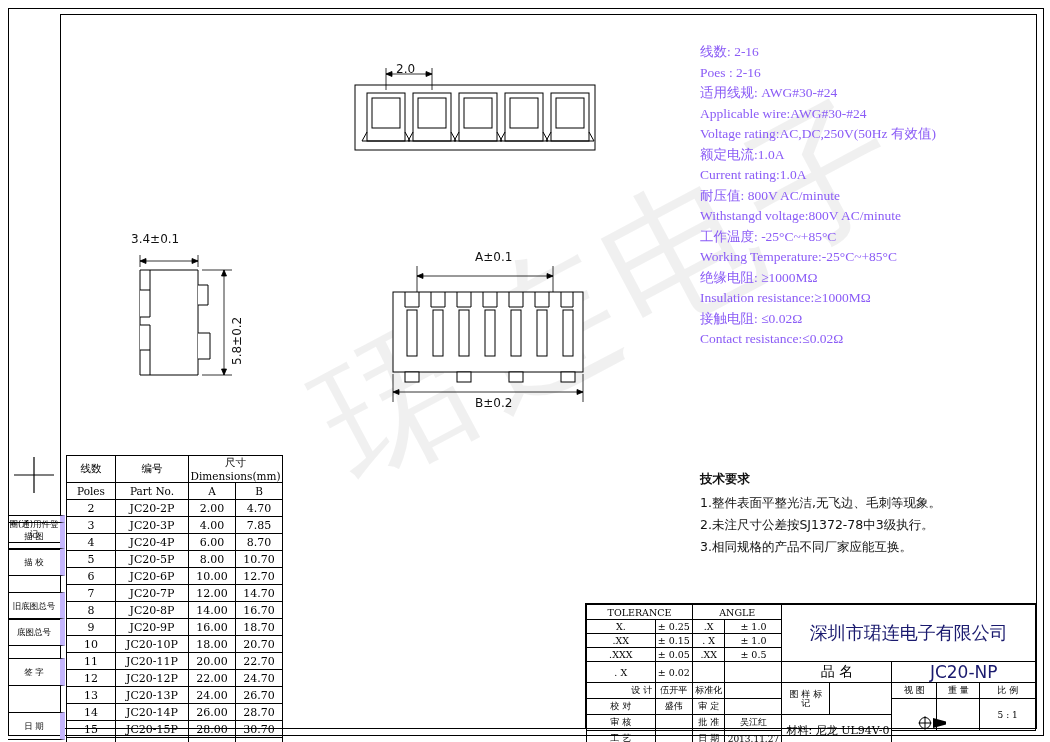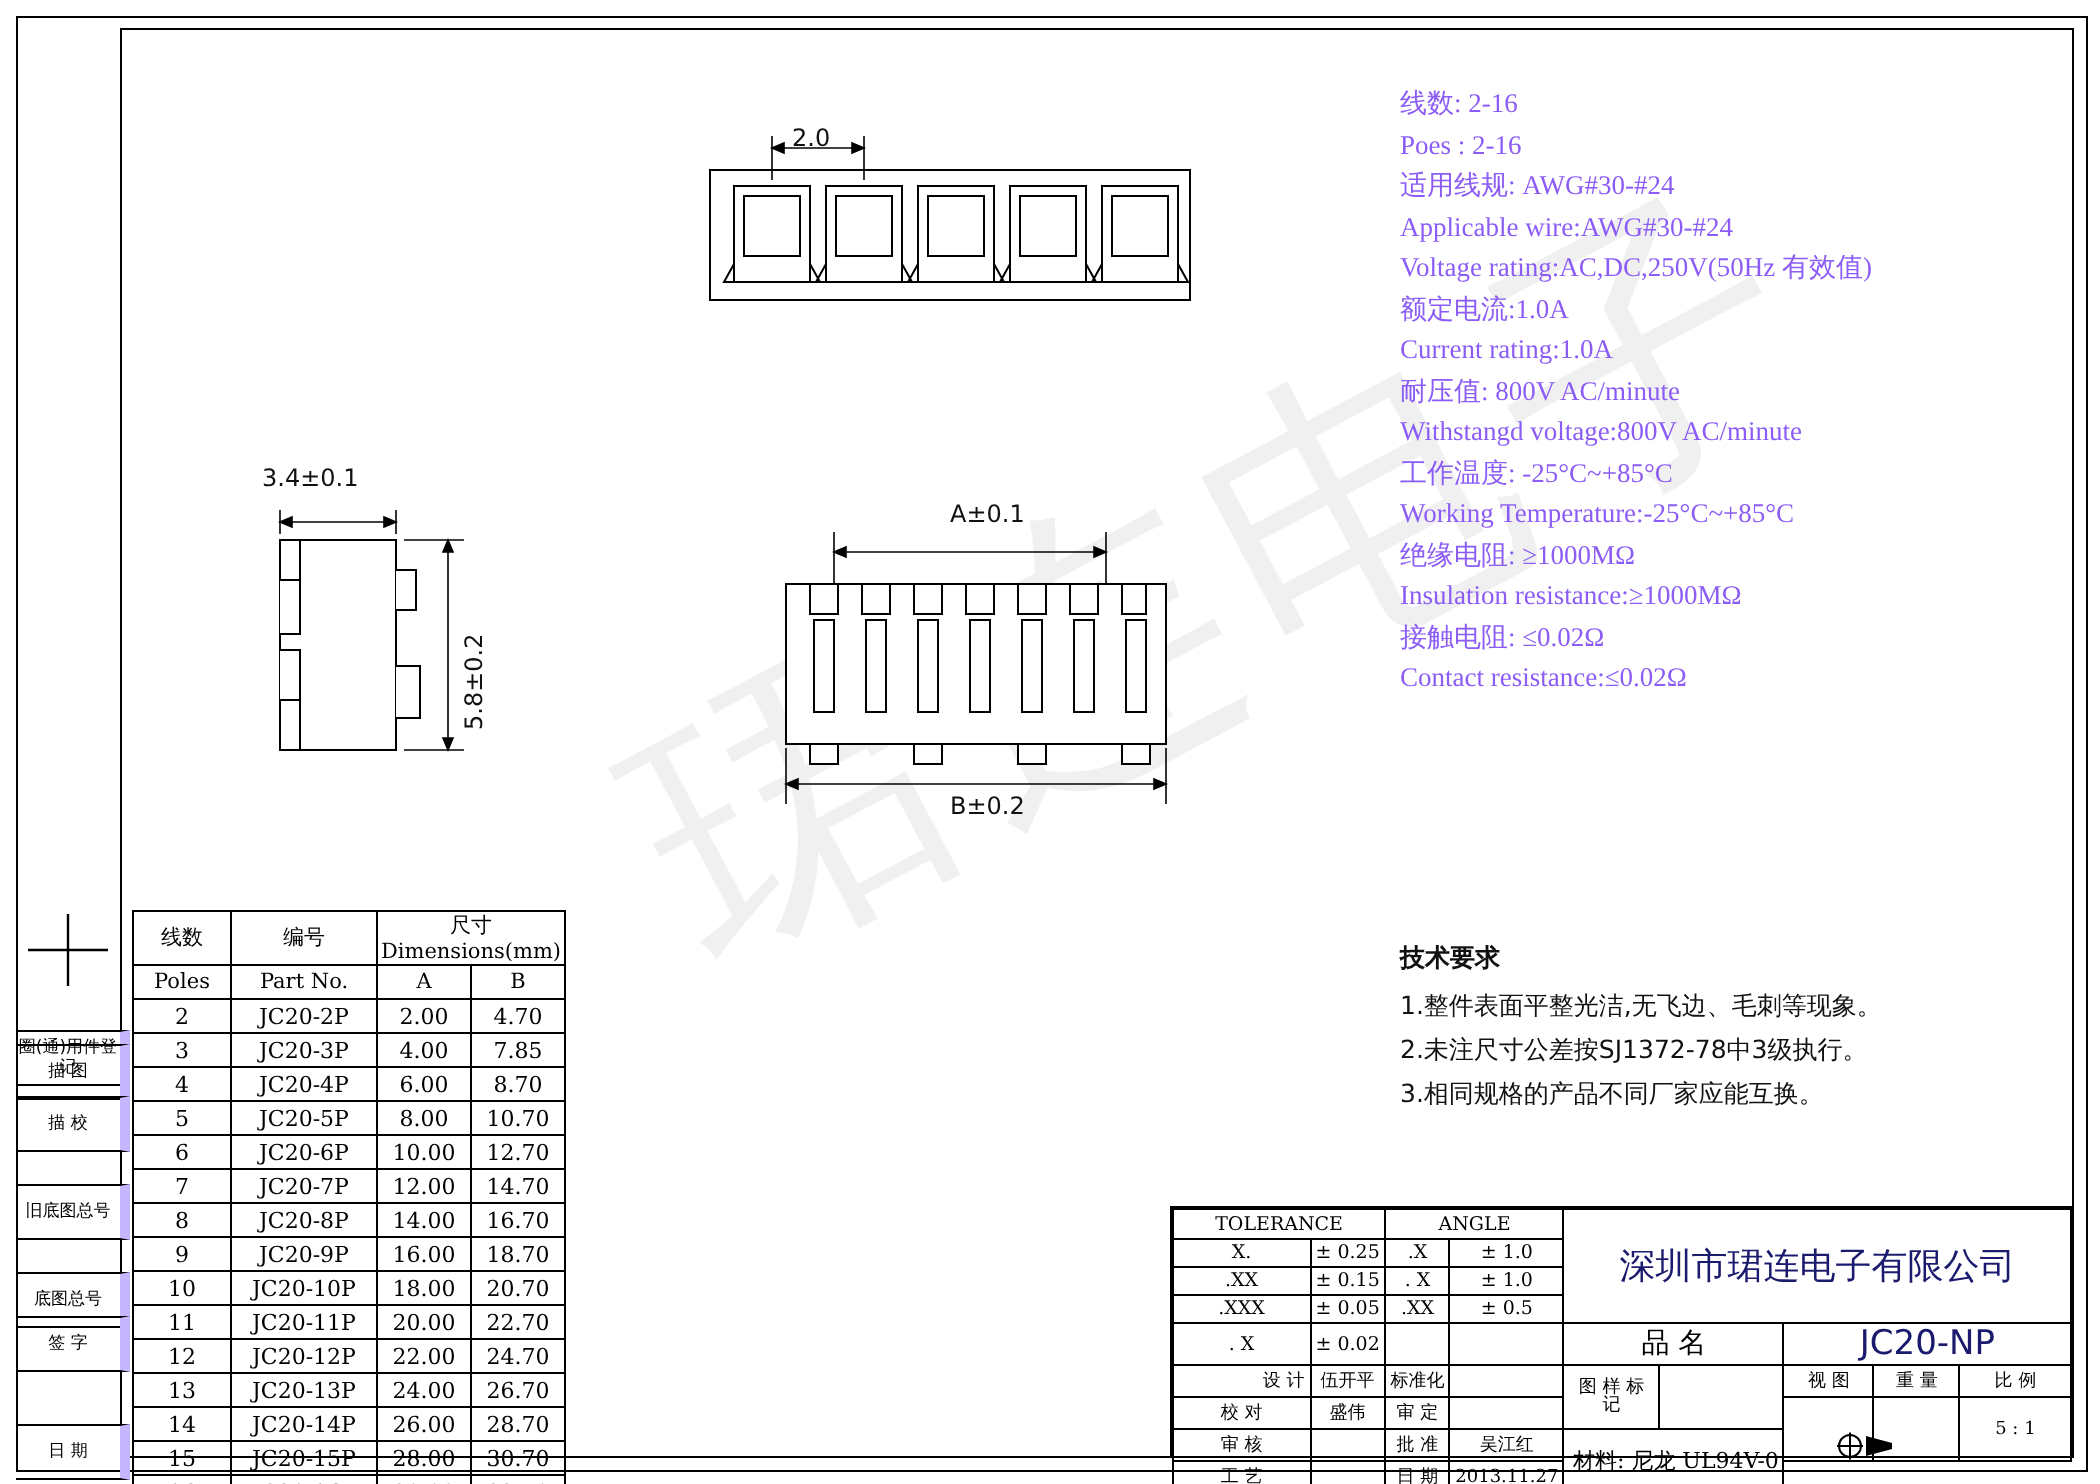--- a/index.html
+++ b/index.html
@@ -195,21 +195,21 @@
   </div>
 
   <svg class="crossmark" viewBox="0 0 40 40">
     <line x1="0" y1="20" x2="40" y2="20" stroke="#000" stroke-width="1.2"></line>
     <line x1="20" y1="2" x2="20" y2="38" stroke="#000" stroke-width="1.2"></line>
   </svg>
   <div class="stub" style="top:515px;">圈(通)用件登记</div>
   <div class="stub" style="top:522px;height:26px;">描    图</div>
   <div class="stub" style="top:548px;">描    校</div>
   <div class="stub" style="top:592px;">旧底图总号</div>
-  <div class="stub" style="top:636px;">底图总号</div>
+  <div class="stub" style="top:618px;">底图总号</div>
   <div class="stub" style="top:658px;">签    字</div>
   <div class="stub" style="top:712px;">日    期</div>
 
   <table class="ptab">
     <tbody>
         <tr class="hd1">
       <td class="c-poles">线数</td>
       <td class="c-pn">编号</td>
       <td class="c-a" colspan="2">尺寸Dimensions(mm)</td>
     </tr>

